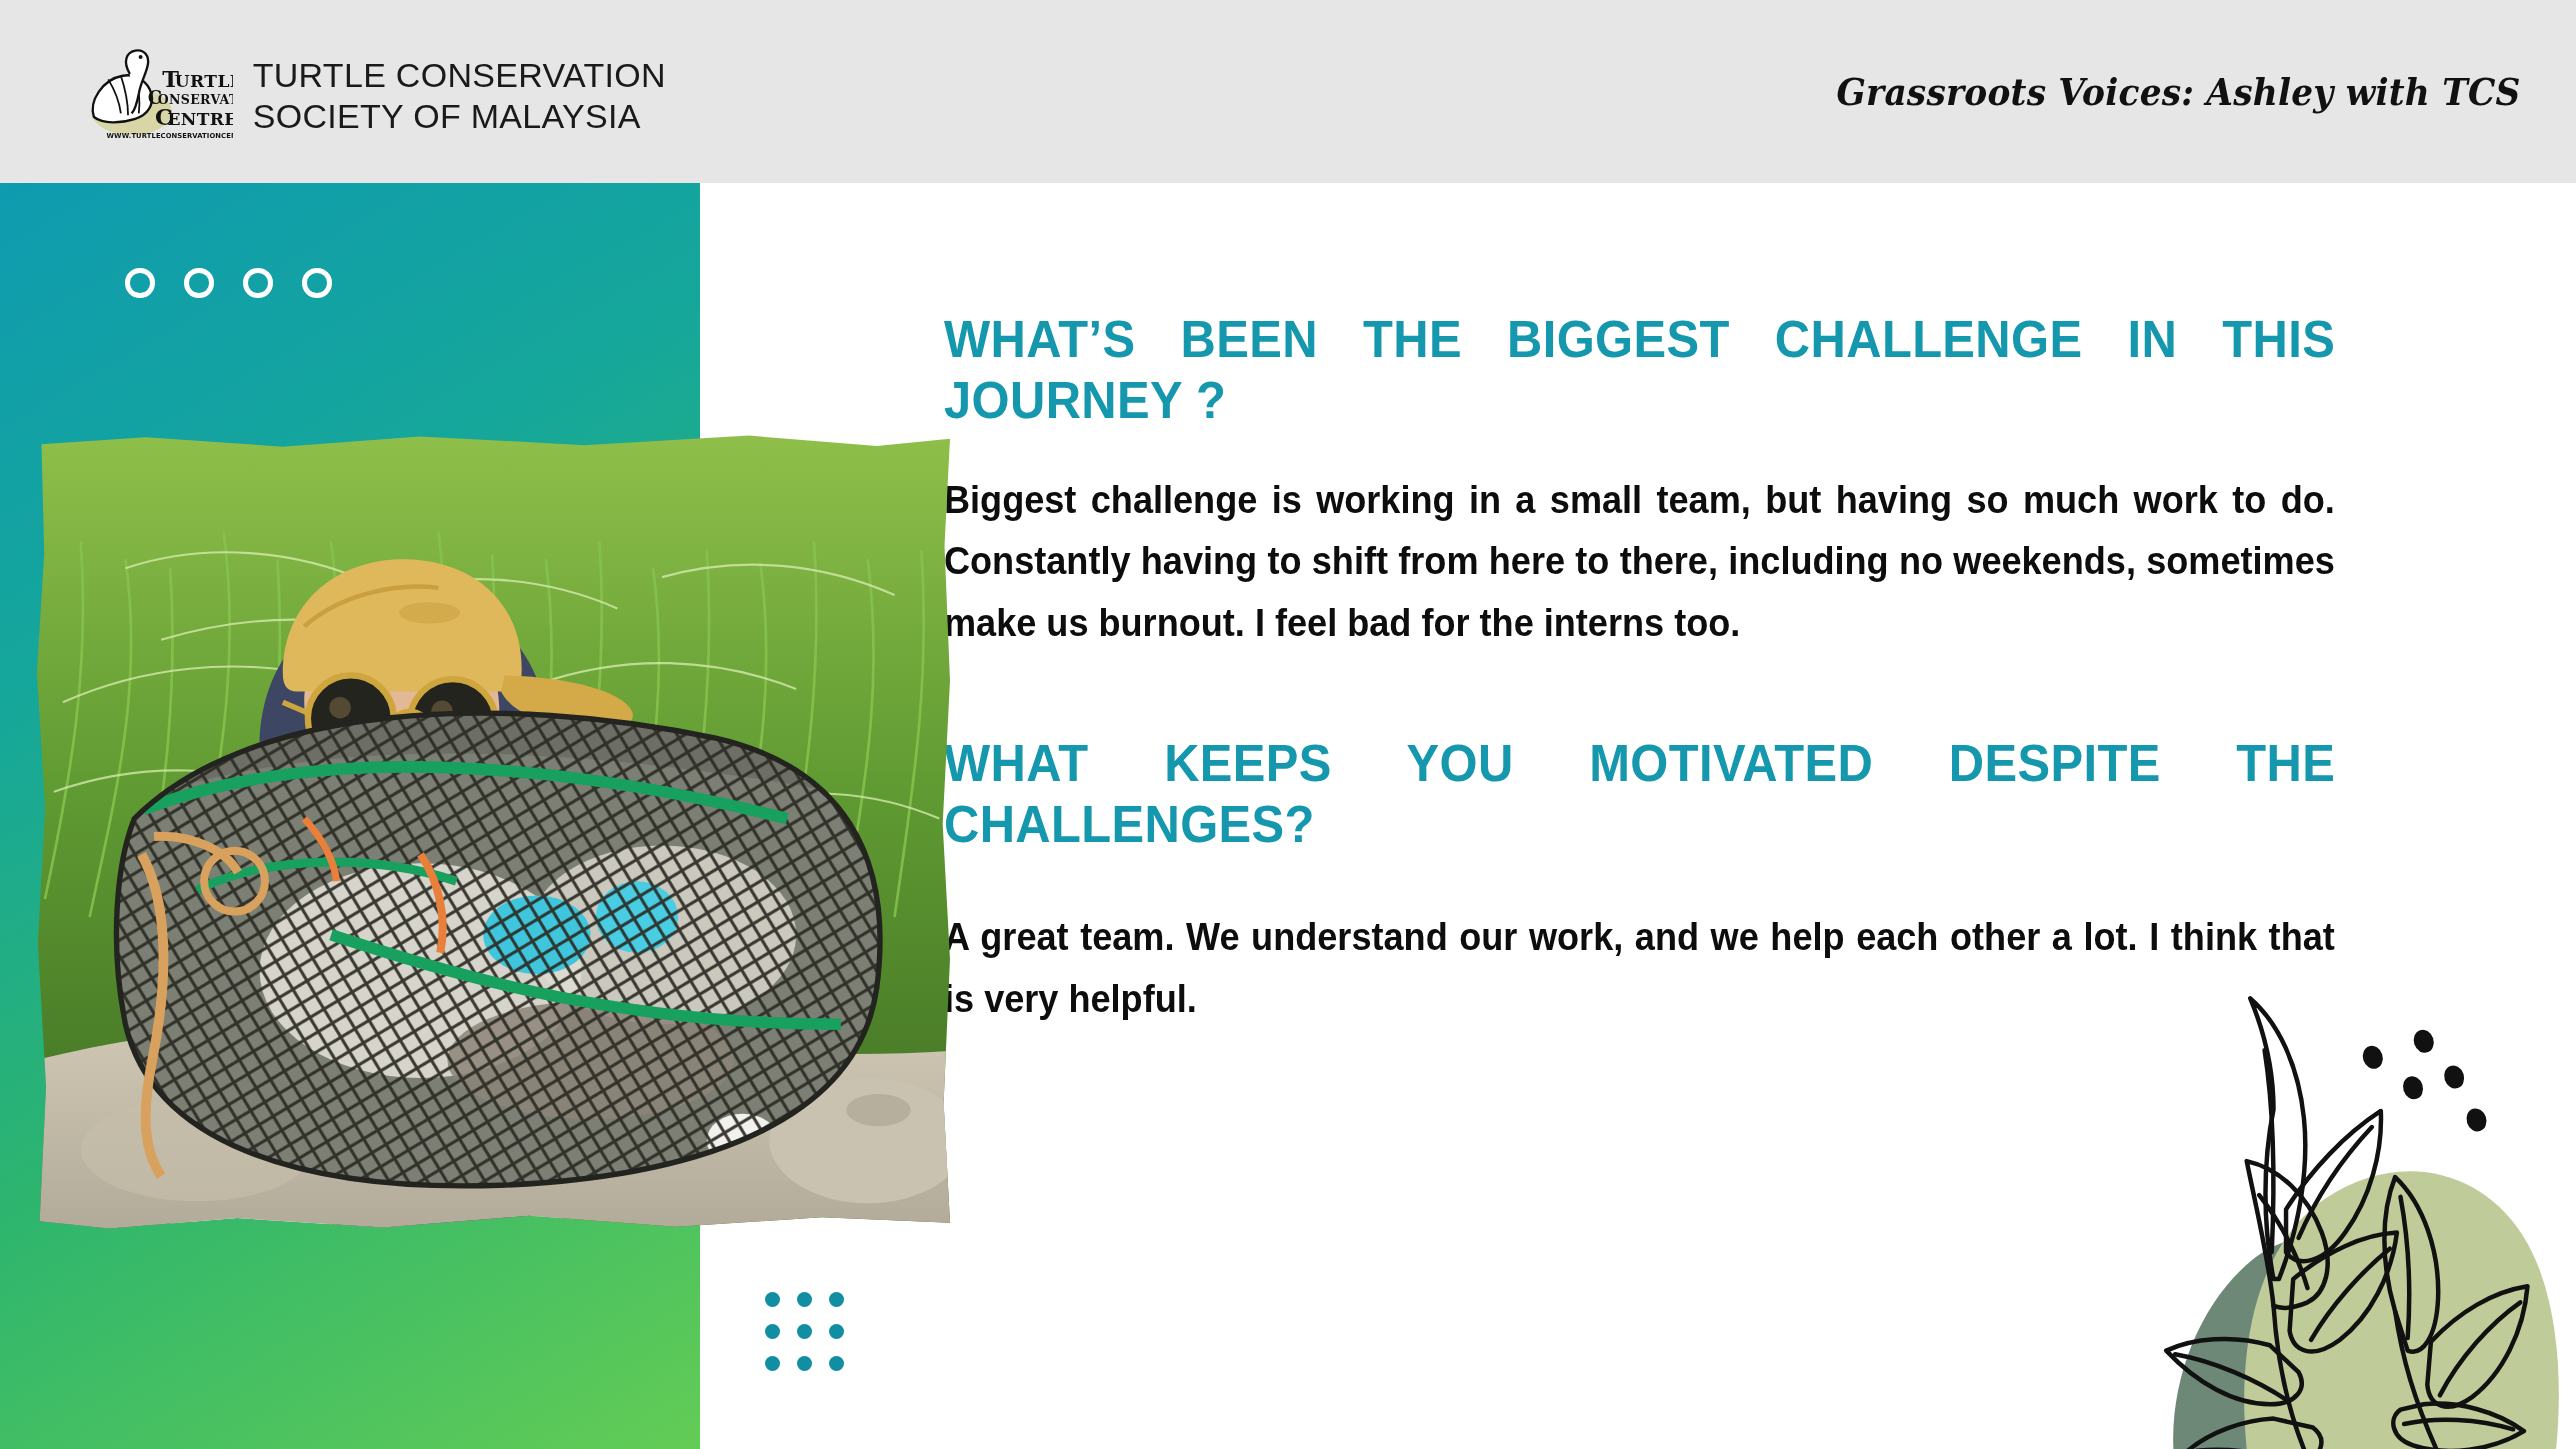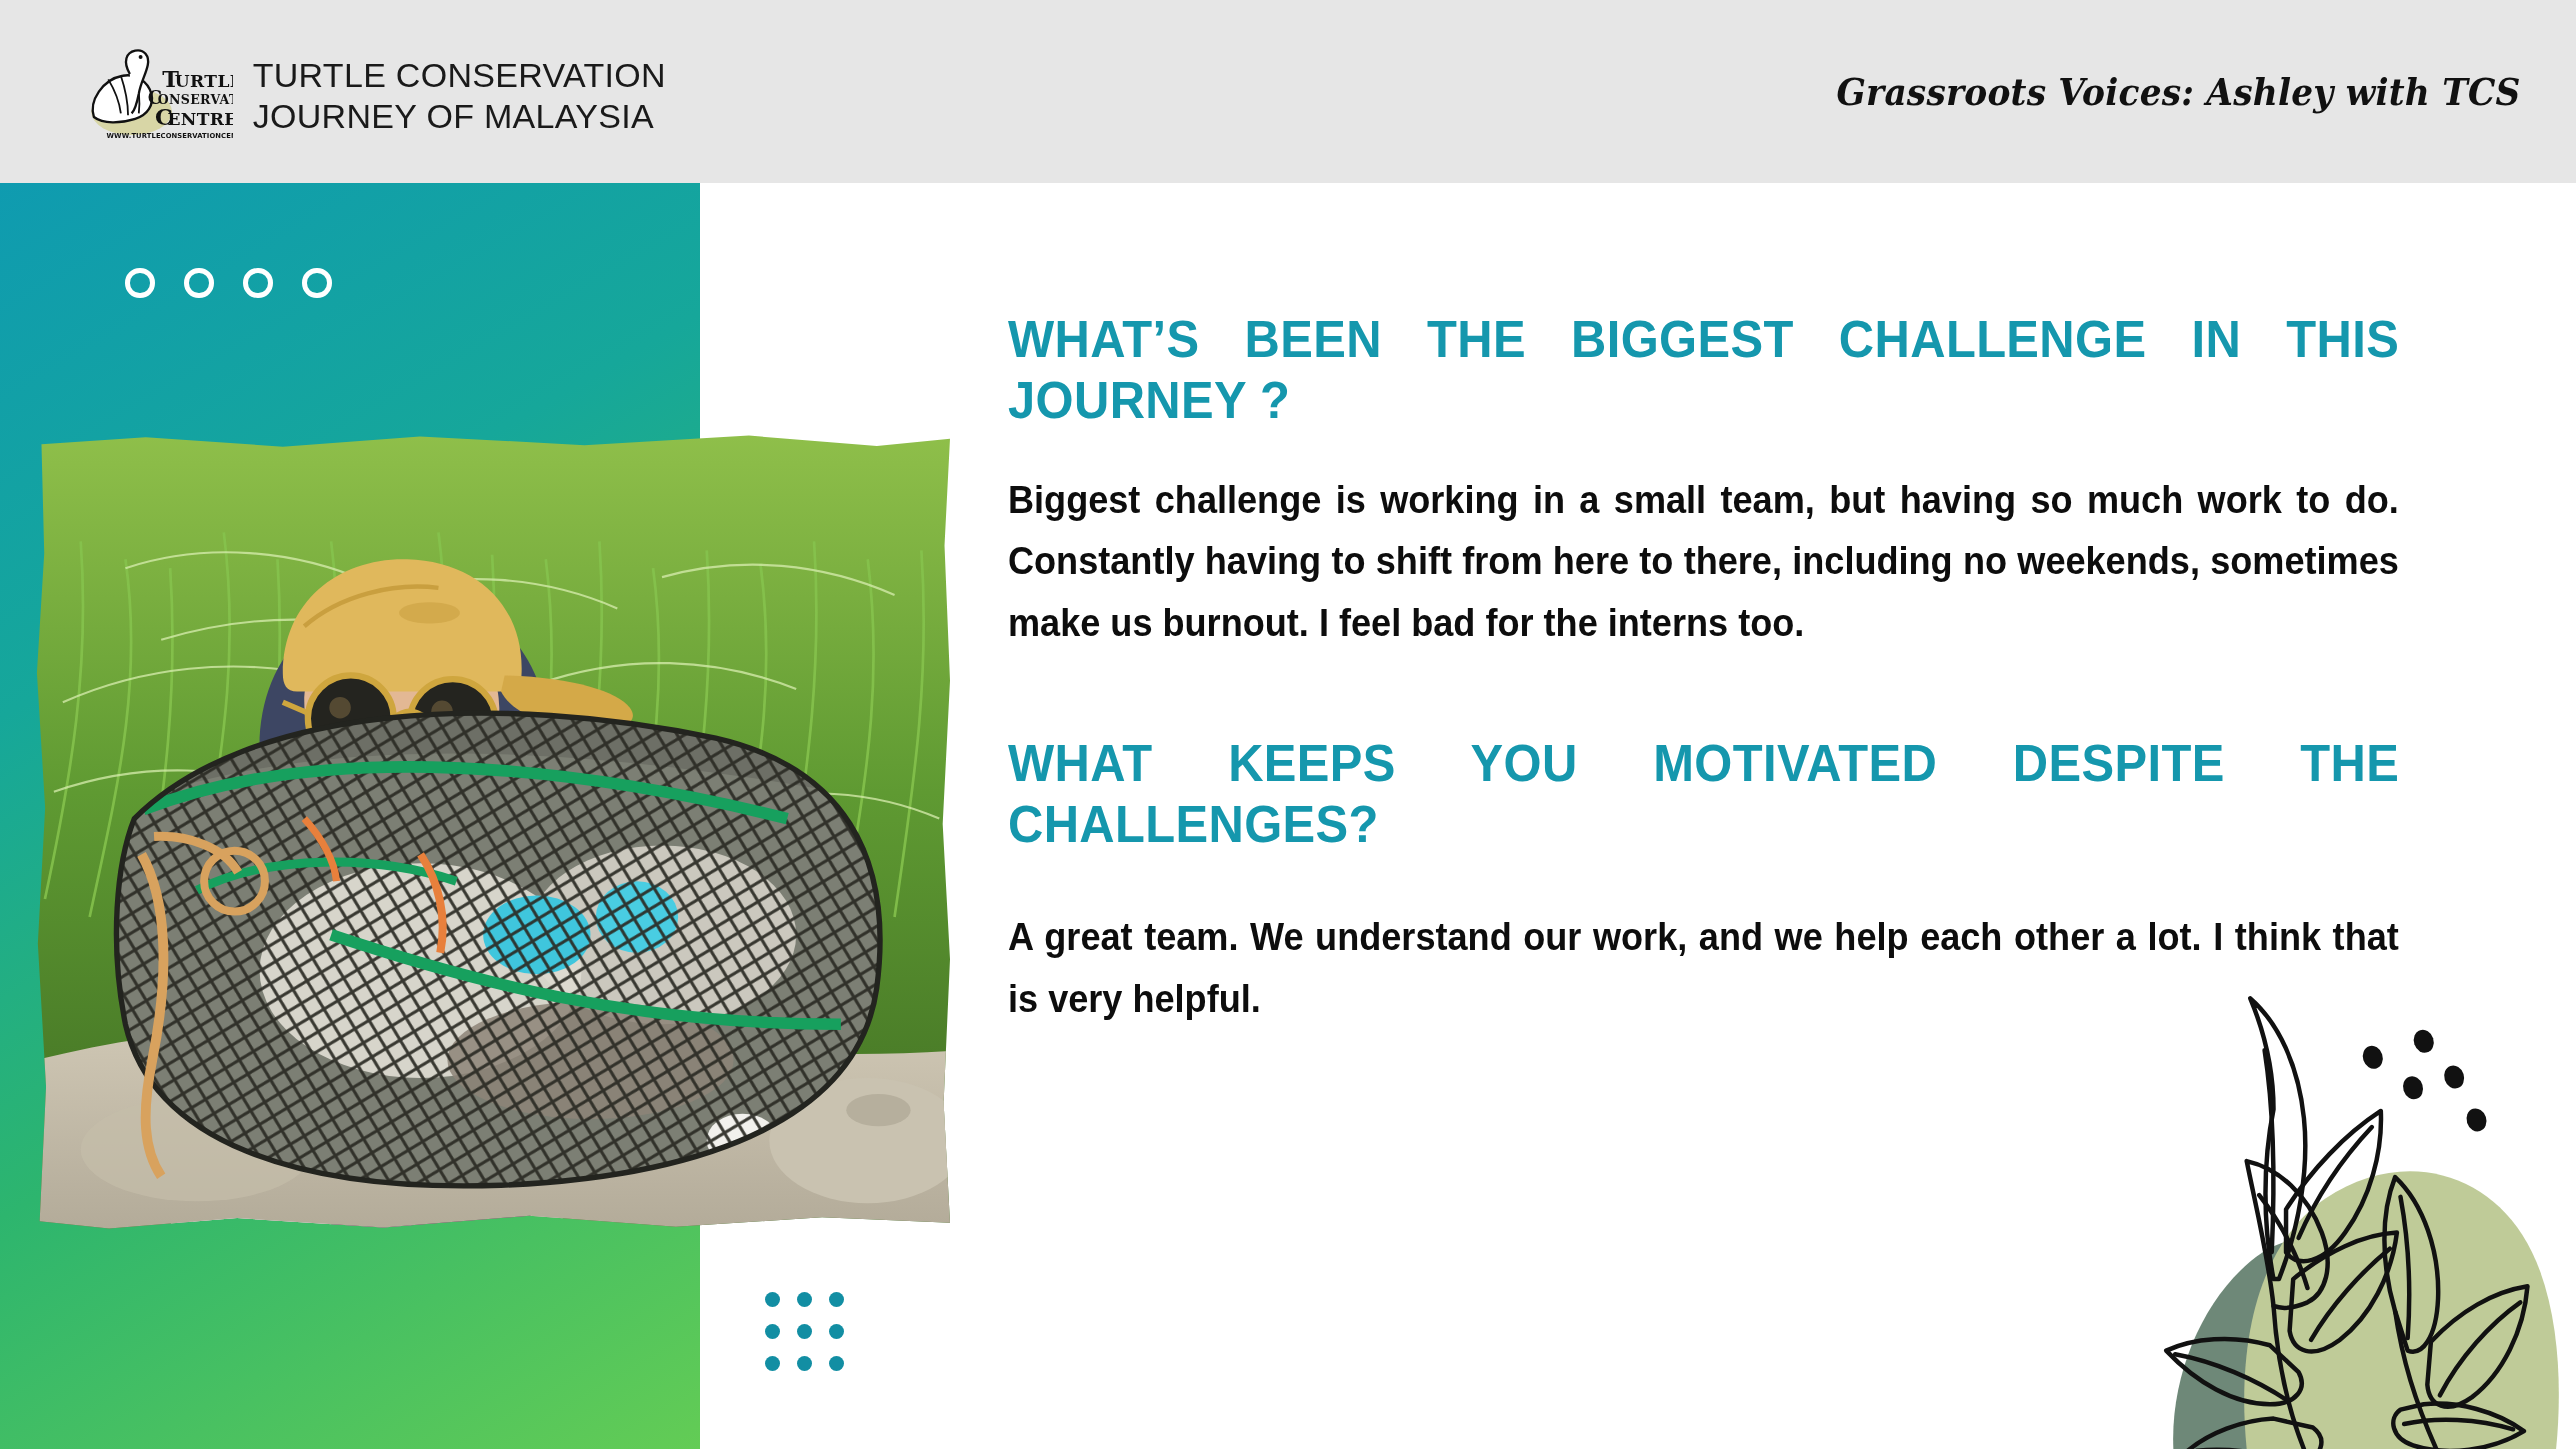--- a/index.html
+++ b/index.html
@@ -55,21 +55,21 @@
 
   
   .dot-grid {
     position:absolute; left:765px; top:1292px;
     display:grid; grid-template-columns:repeat(3, 32px); grid-template-rows:repeat(3, 32px);
     z-index:6;
   }
   .dot-grid i { width:15px; height:15px; border-radius:50%; background:#128ea3; display:block; }
 
   
-  .content { position:absolute; left:1008px; top:309px; width:1391px; }
+  .content { position:absolute; left:944px; top:309px; width:1391px; }
   .q-head {
     color:#1597ad;
     font-family:"Liberation Sans", sans-serif;
     font-weight:700;
     font-size:52px;
     line-height:1.17;
     letter-spacing:0.4px;
     text-align:justify;
     text-align-last:left;
     transform:scaleX(0.94);
@@ -114,21 +114,21 @@
           <text x="96" y="44" font-family="DejaVu Serif, serif" font-size="25" font-weight="700" fill="#111" letter-spacing="0.5">T</text>
           <text x="110" y="44" font-family="DejaVu Serif, serif" font-size="19" font-weight="700" fill="#111" letter-spacing="0.5">URTLE</text>
           <text x="80" y="64" font-family="DejaVu Serif, serif" font-size="20" font-weight="700" fill="#111">C</text>
           <text x="91" y="64" font-family="DejaVu Serif, serif" font-size="14" font-weight="700" fill="#111" letter-spacing="0.4">ONSERVATION</text>
           <text x="88" y="87" font-family="DejaVu Serif, serif" font-size="25" font-weight="700" fill="#111">C</text>
           <text x="102" y="87" font-family="DejaVu Serif, serif" font-size="19" font-weight="700" fill="#111" letter-spacing="0.4">ENTRE</text>
           <text x="34" y="101" font-family="DejaVu Sans, sans-serif" font-size="7.6" font-weight="700" fill="#111" letter-spacing="0.1">WWW.TURTLECONSERVATIONCENTRE.ORG</text>
         </svg>
       </div>
       <div class="brand-name">TURTLE CONSERVATION
-JOURNEY OF MALAYSIA</div>
+SOCIETY OF MALAYSIA</div>
     </div>
     <div class="header-tag">Grassroots Voices: Ashley with TCS</div>
   </div>
 
   <div class="left-panel"></div>
 
   <div class="rings">
     <span class="ring"></span>
     <span class="ring"></span>
     <span class="ring"></span>

